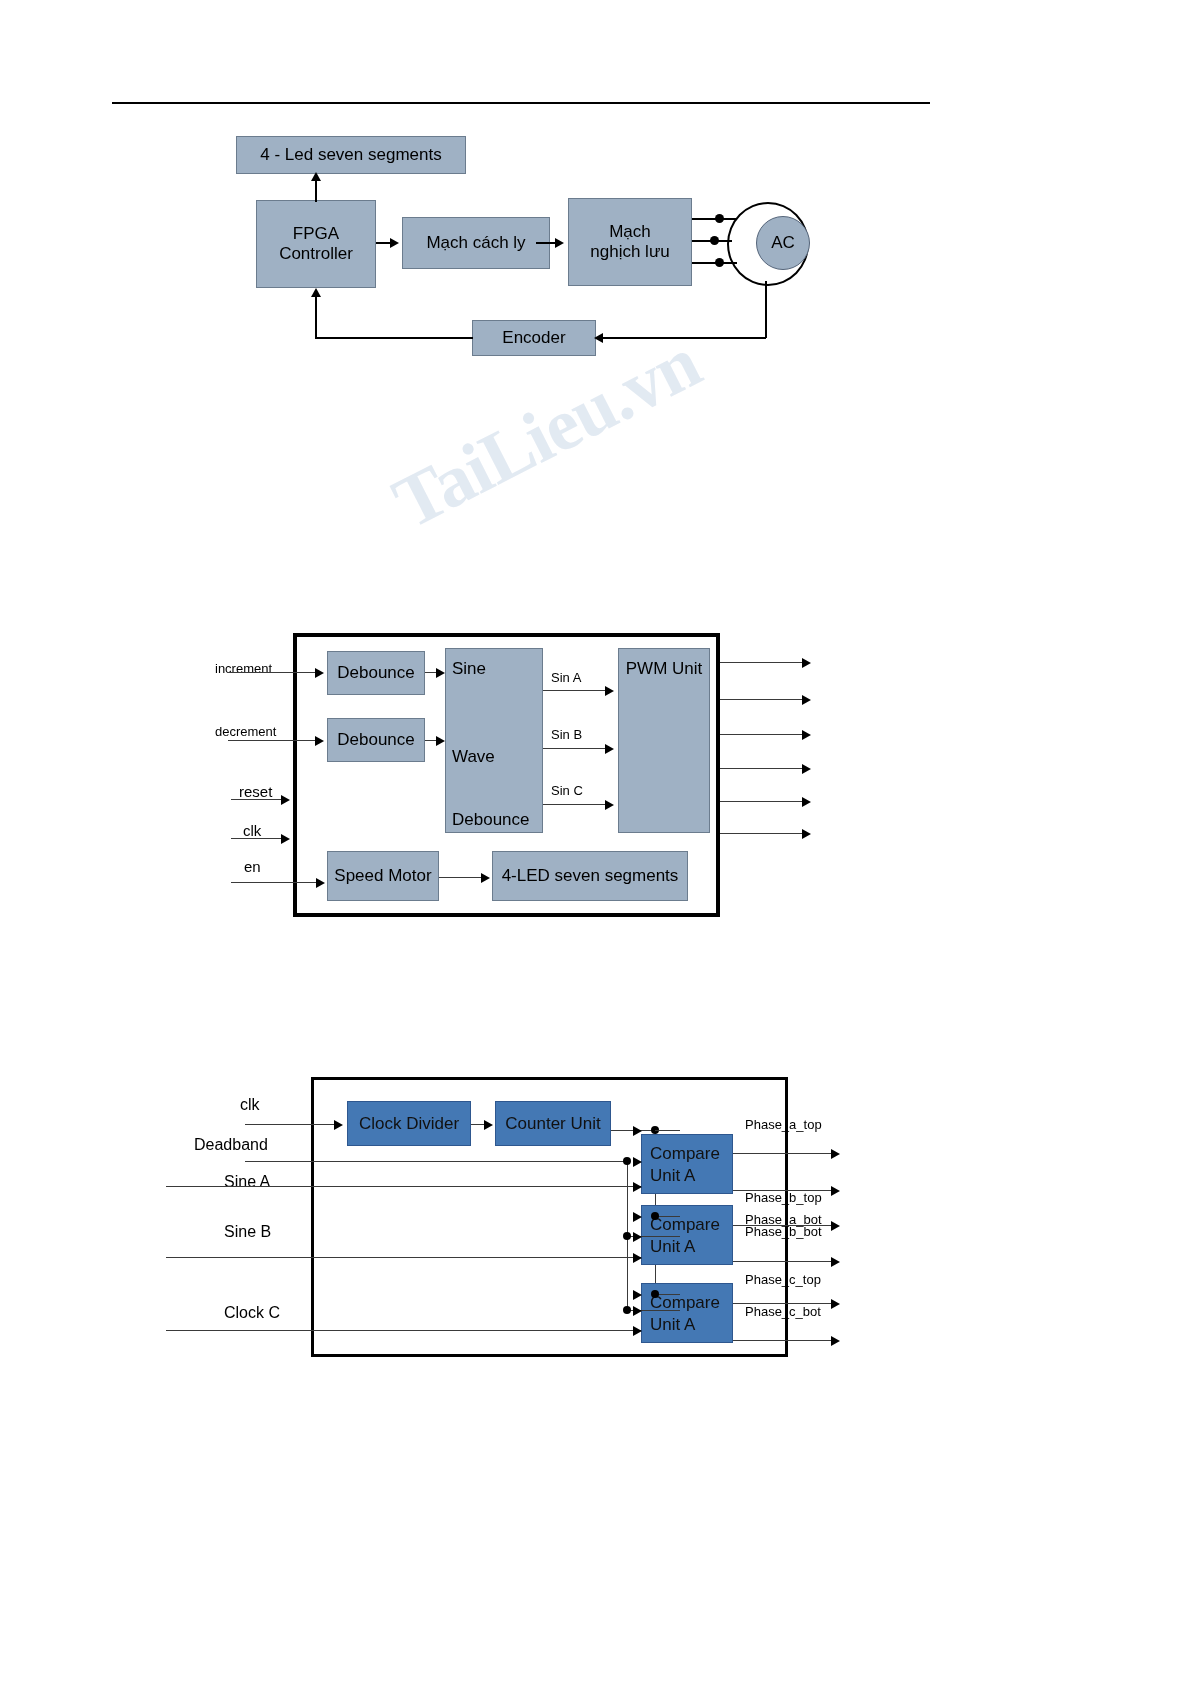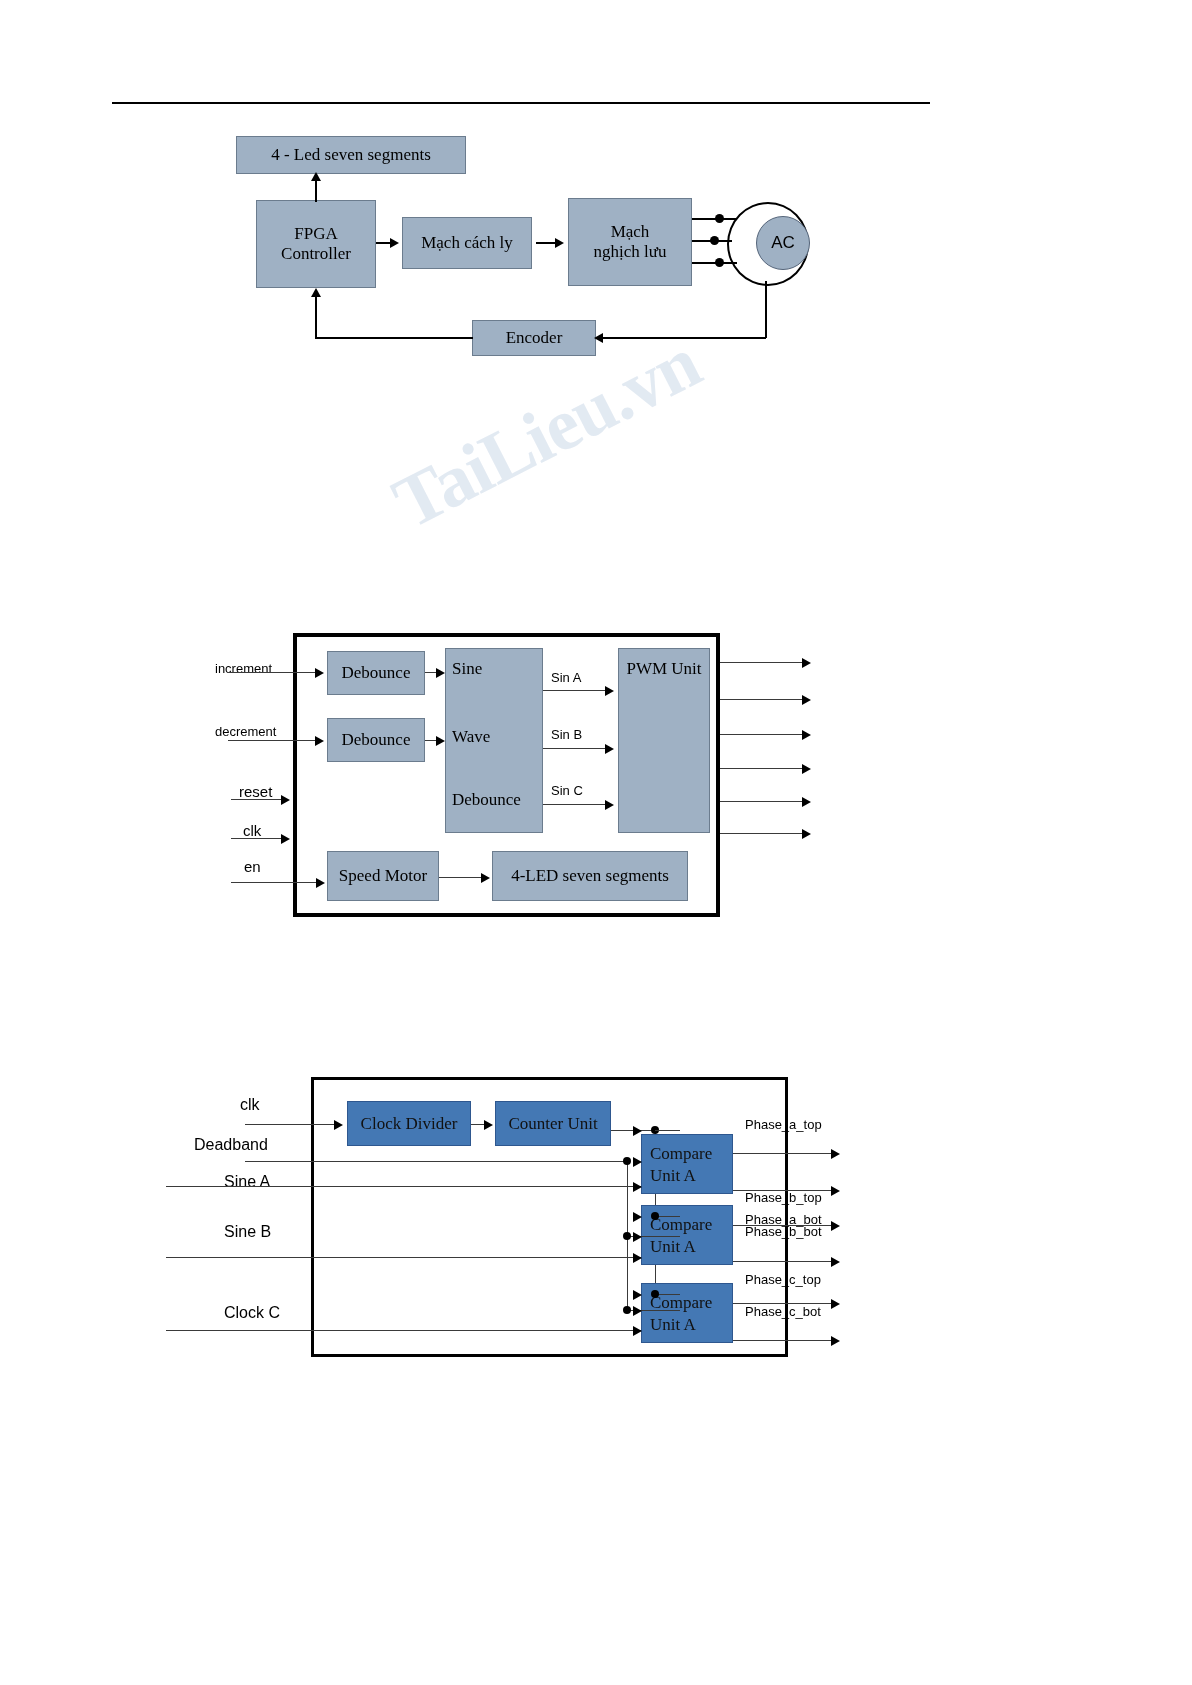--- a/index.html
+++ b/index.html
@@ -32,21 +32,20 @@
   }
 
   
   .blk{
     position:absolute;
     box-sizing:border-box;
     display:flex;align-items:center;justify-content:center;
     text-align:center;
     line-height:1.15;
     color:#000;
-    font-family:Liberation Serif, serif;
   }
   .blk-gray{
     background:#9fb1c4;border:1px solid #6b7c8e;
   }
   .blk-blue{
     background:#4478b4;border:1px solid #2e5party;
     border:1px solid #2e578f;
     color:#111;
   }
   .lbl{position:absolute;color:#000;white-space:nowrap;}
@@ -134,21 +133,21 @@
 
     <div class="blk blk-gray" style="left:236px;top:136px;width:230px;height:38px;">
       <span>4 - Led seven segments</span>
     </div>
 
     <div class="blk blk-gray" style="left:256px;top:200px;width:120px;height:88px;flex-direction:column;">
       <span>FPGA</span>
       <span>Controller</span>
     </div>
 
-    <div class="blk blk-gray" style="left:402px;top:217px;width:130px;height:52px;">
+    <div class="blk blk-gray" style="left:402px;top:217px;width:148px;height:52px;">
       <span>Mạch cách ly</span>
     </div>
 
     <div class="blk blk-gray" style="left:568px;top:198px;width:124px;height:88px;flex-direction:column;">
       <span>Mạch</span>
       <span>nghịch lưu</span>
     </div>
 
     <div class="ac-outer" style="left:727px;top:202px;width:78px;height:80px;"></div>
     <div class="ac-inner" style="left:756px;top:216px;width:52px;height:52px;">
@@ -216,21 +215,21 @@
       <span>Debounce</span>
     </div>
 
     <div class="ln ln-thin-h" style="left:425px;top:672px;width:16px;"></div>
     <div class="arrow-r" style="left:436px;top:668px;"></div>
     <div class="ln ln-thin-h" style="left:425px;top:740px;width:16px;"></div>
     <div class="arrow-r" style="left:436px;top:736px;"></div>
 
     <div class="blk blk-gray swg" style="left:445px;top:648px;width:98px;height:185px;">
       <span>Sine</span>
-      <span style="margin-top:48px;">Wave</span>
+      <span style="margin-top:68px;">Wave</span>
       <span style="margin-top:44px;">Debounce</span>
     </div>
 
     <div class="lbl lbl-sm" style="left:551px;top:670px;">Sin A</div>
     <div class="ln ln-thin-h" style="left:543px;top:690px;width:68px;"></div>
     <div class="arrow-r" style="left:605px;top:686px;"></div>
 
     <div class="lbl lbl-sm" style="left:551px;top:727px;">Sin B</div>
     <div class="ln ln-thin-h" style="left:543px;top:748px;width:68px;"></div>
     <div class="arrow-r" style="left:605px;top:744px;"></div>

